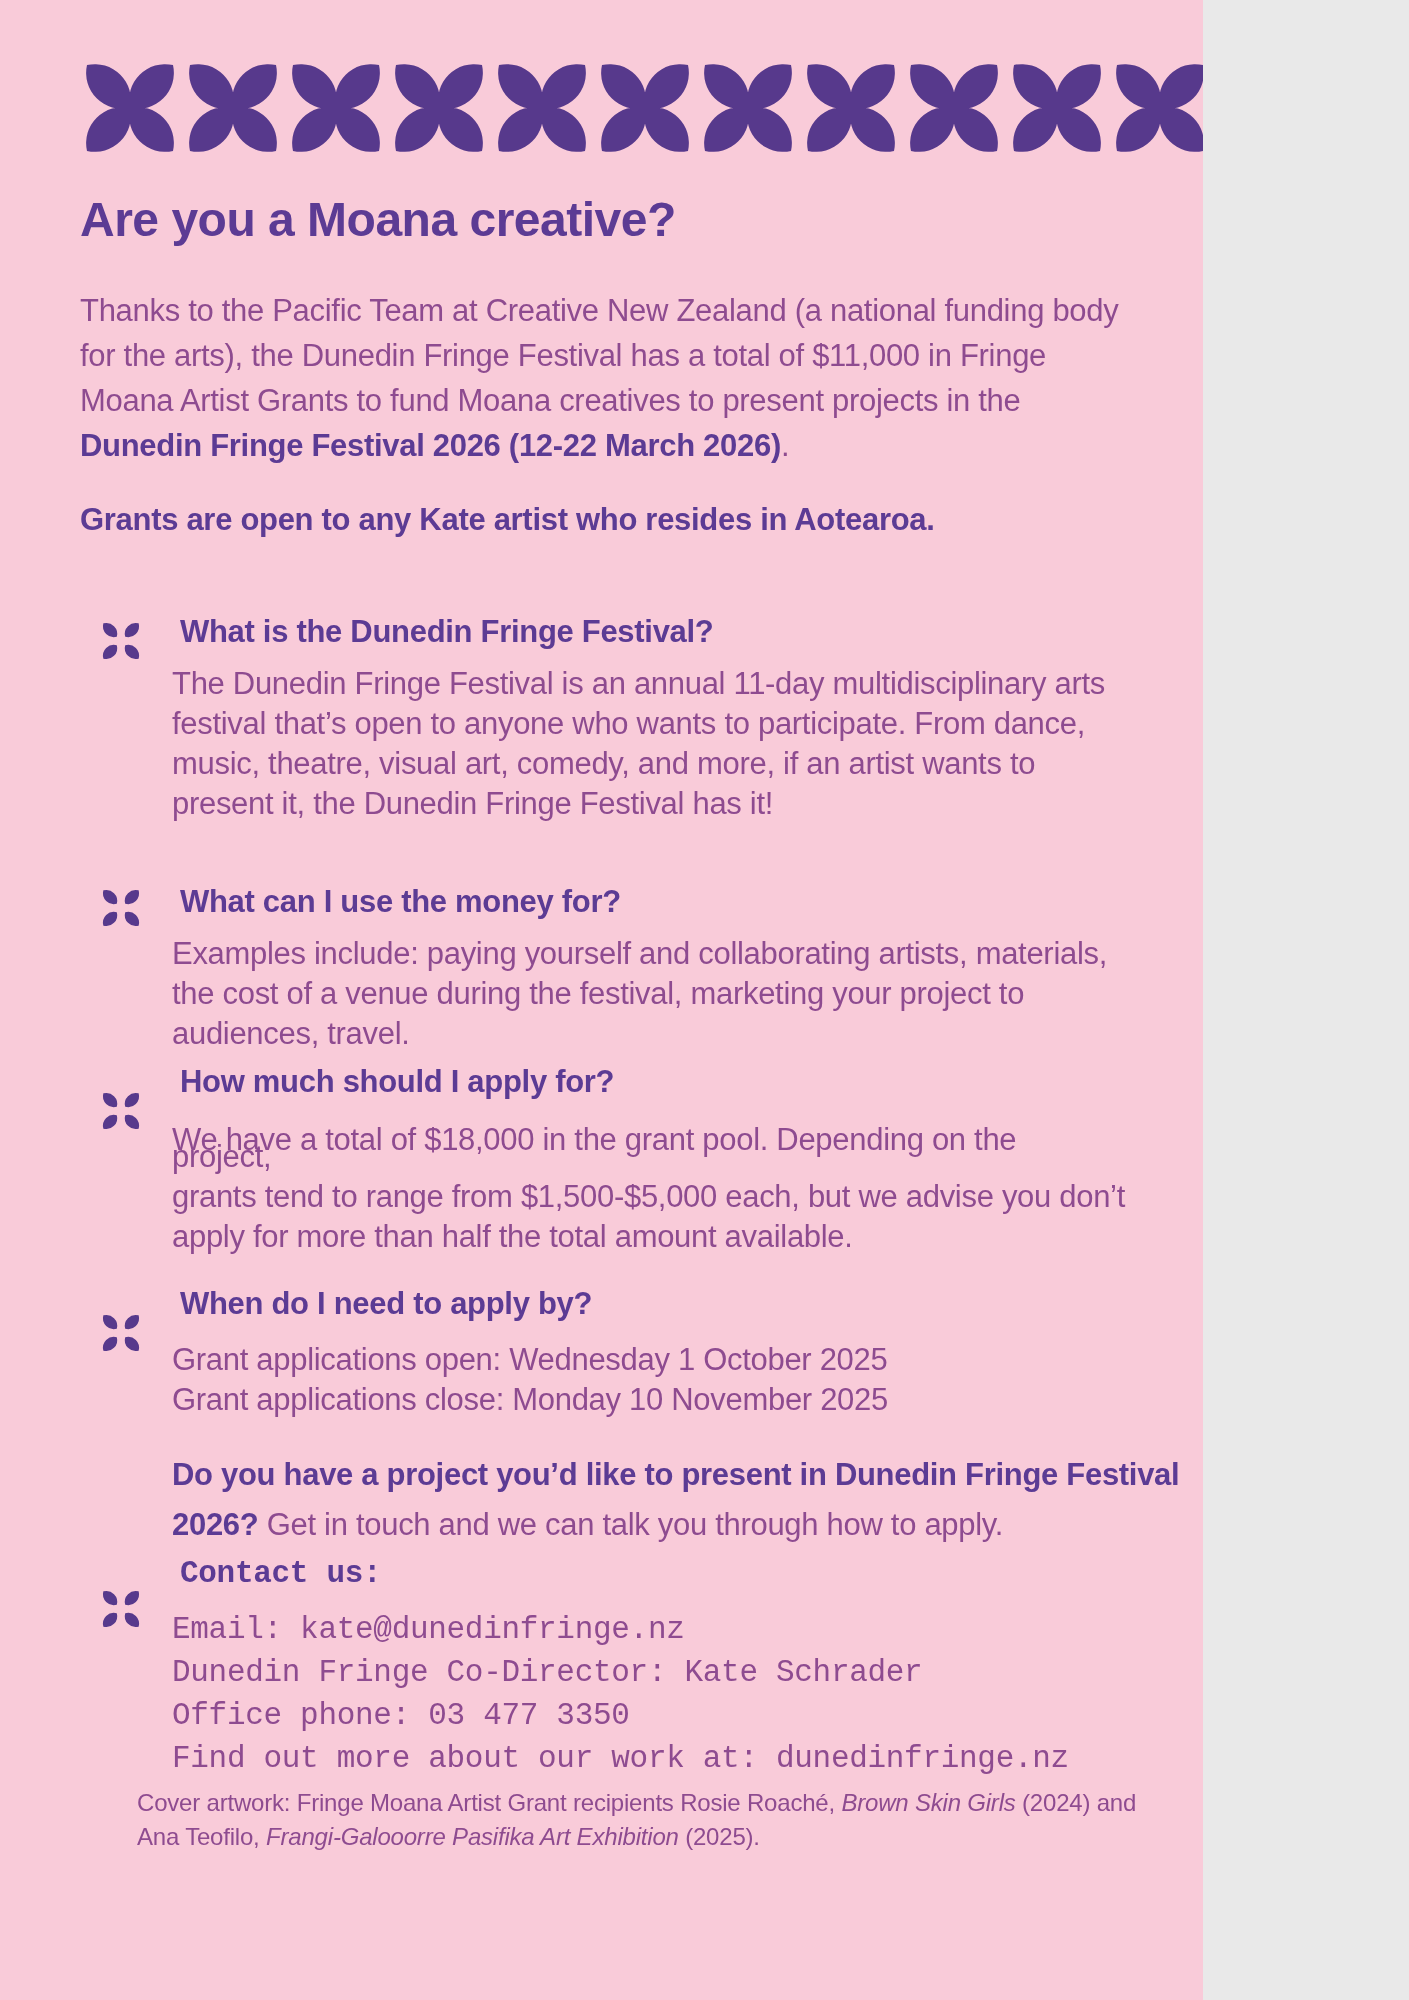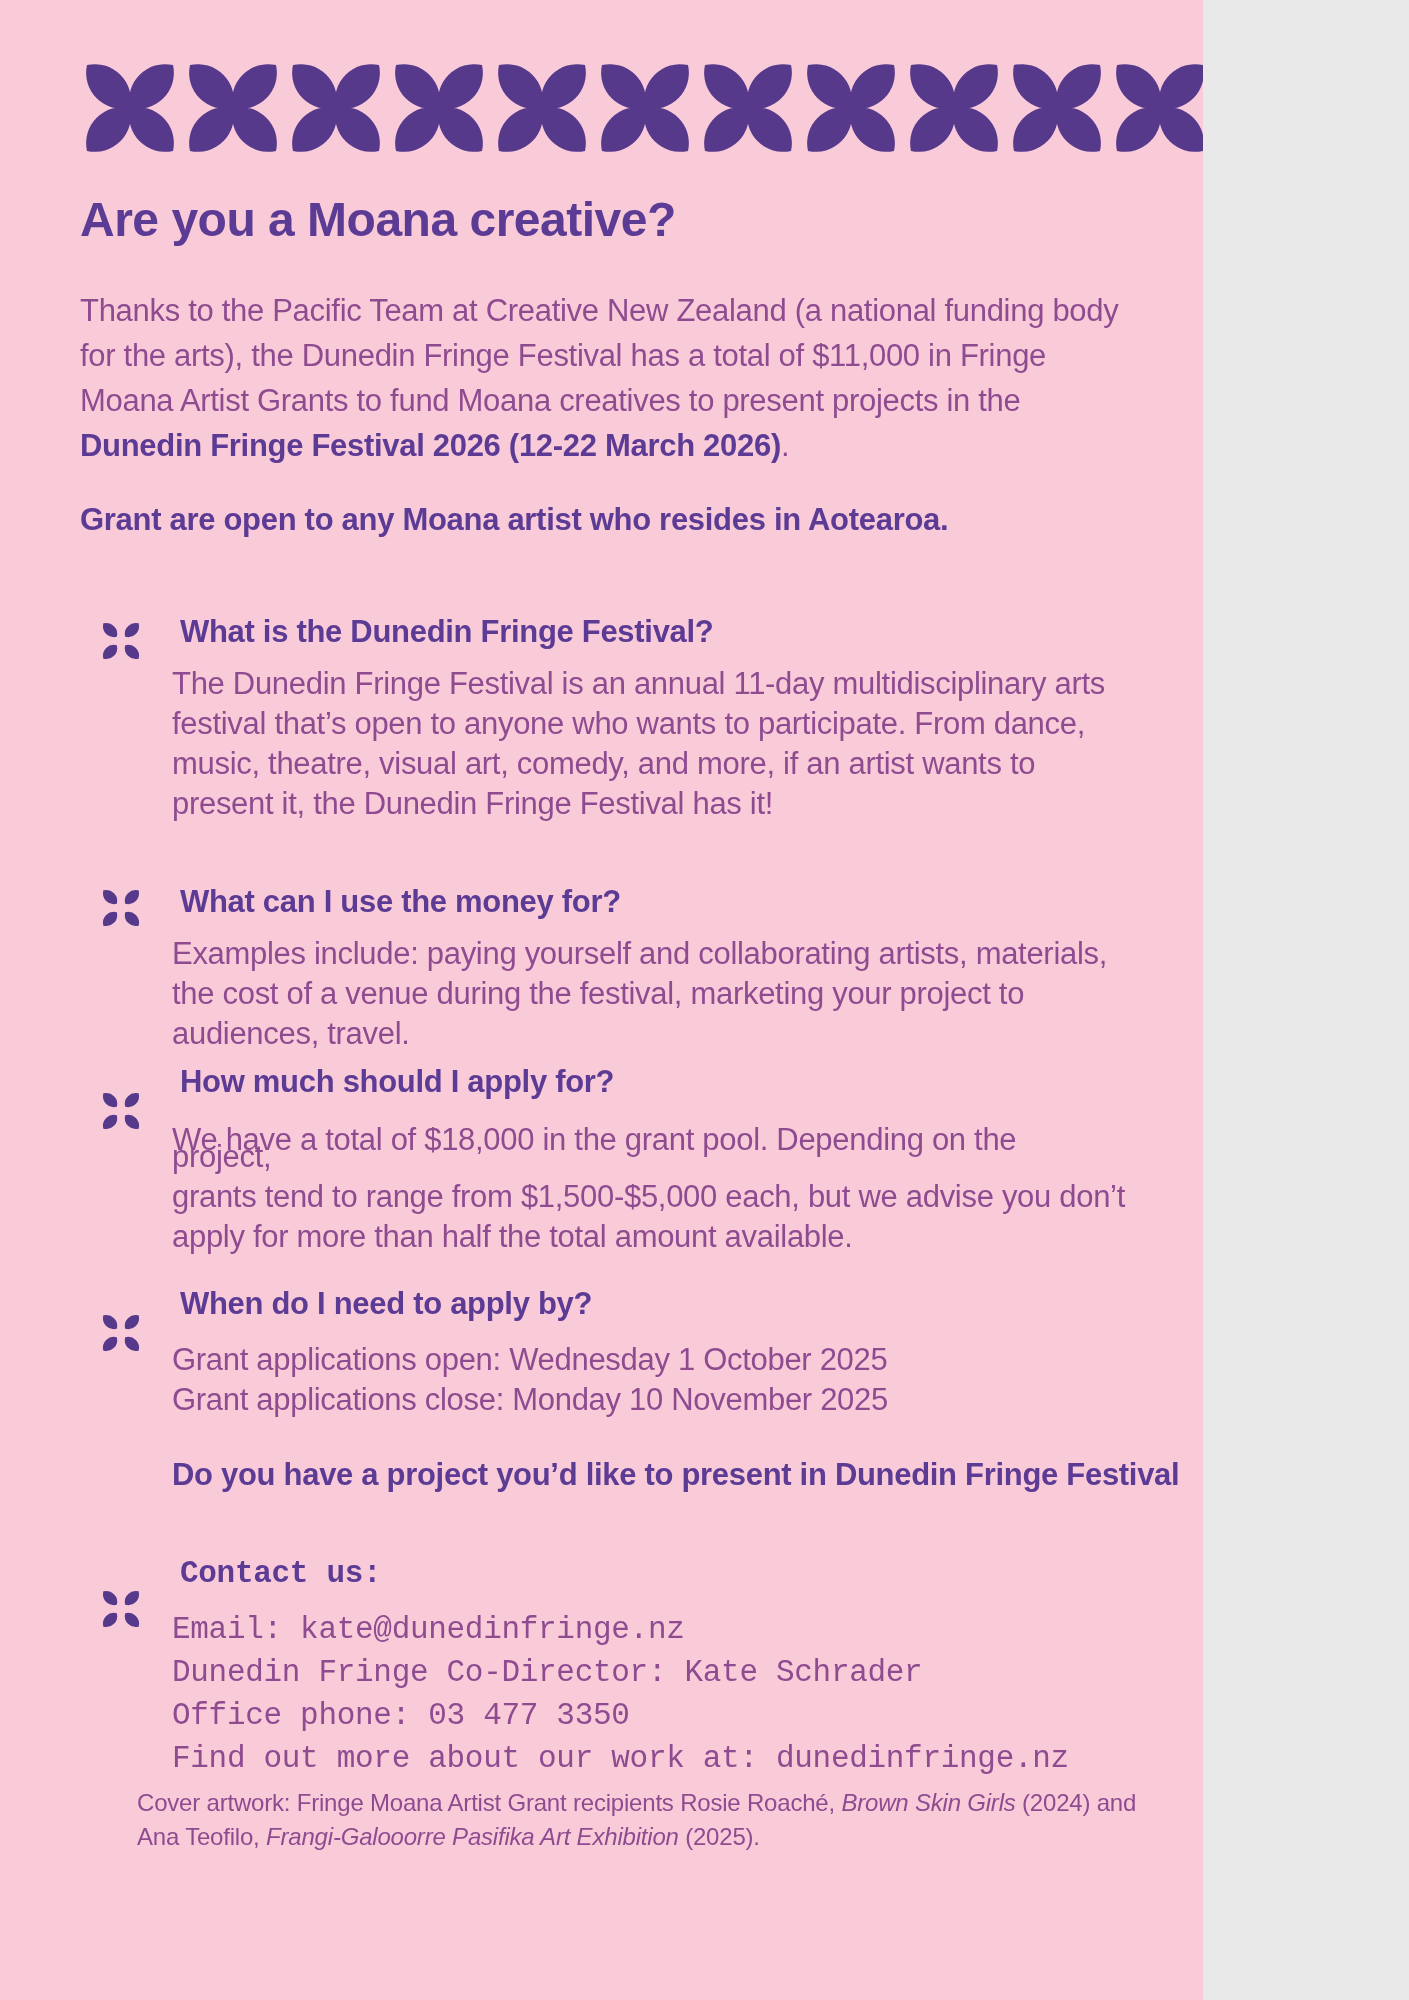--- a/index.html
+++ b/index.html
@@ -143,21 +143,21 @@
 
   <h1 class="abs title">Are you a Moana creative?</h1>
 
   <div class="abs intro">
       <div class="line"><span>Thanks to the Pacific Team at Creative New Zealand (a national funding body</span></div>
       <div class="line"><span>for the arts), the Dunedin Fringe Festival has a total of $11,000 in Fringe</span></div>
       <div class="line"><span>Moana Artist Grants to fund Moana creatives to present projects in the</span></div>
       <div class="line"><span class="b">Dunedin Fringe Festival 2026 (12-22 March 2026)</span><span>.</span></div>
     </div>
 
-  <div class="abs eligibility">Grant are open to any Moana artist who resides in Aotearoa.</div>
+  <div class="abs eligibility">Grants are open to any Kate artist who resides in Aotearoa.</div>
 
   <section class="abs qa s-festival">
     <span class="bullet">
   <svg viewBox="0 0 100 100" aria-hidden="true">
     <path fill="var(--icon)" d="M40 40 A26 26 0 0 1 8 8 A26 26 0 0 1 40 40
                                M60 40 A26 26 0 0 1 92 8 A26 26 0 0 1 60 40
                                M60 60 A26 26 0 0 1 92 92 A26 26 0 0 1 60 60
                                M40 60 A26 26 0 0 1 8 92 A26 26 0 0 1 40 60"></path>
   </svg>
 </span>
@@ -216,20 +216,21 @@
 </span>
     <h2>When do I need to apply by?</h2>
     <div class="body">
         <div class="line"><span>Grant applications open: Wednesday 1 October 2025</span></div>
         <div class="line"><span>Grant applications close: Monday 10 November 2025</span></div>
       </div>
   </section>
 
   <div class="abs cta">
       <div class="line"><span class="b">Do you have a project you’d like to present in Dunedin Fringe Festival</span></div>
+      <div class="line"><span class="b">2026?</span><span> Get in touch and we can talk you through how to apply.</span></div>
     </div>
 
   <section class="abs qa s-contact">
     <span class="bullet">
   <svg viewBox="0 0 100 100" aria-hidden="true">
     <path fill="var(--icon)" d="M40 40 A26 26 0 0 1 8 8 A26 26 0 0 1 40 40
                                M60 40 A26 26 0 0 1 92 8 A26 26 0 0 1 60 40
                                M60 60 A26 26 0 0 1 92 92 A26 26 0 0 1 60 60
                                M40 60 A26 26 0 0 1 8 92 A26 26 0 0 1 40 60"></path>
   </svg>

